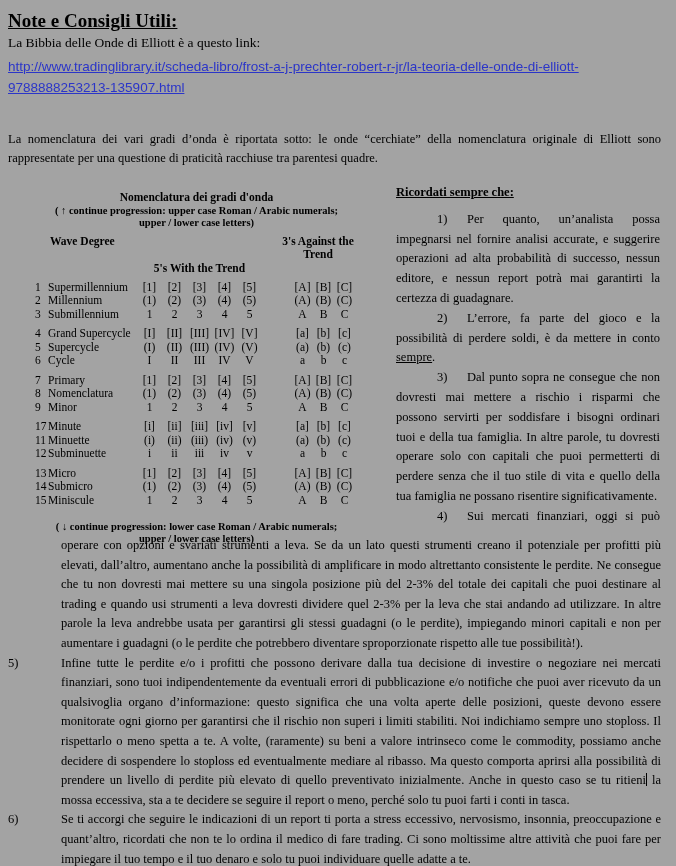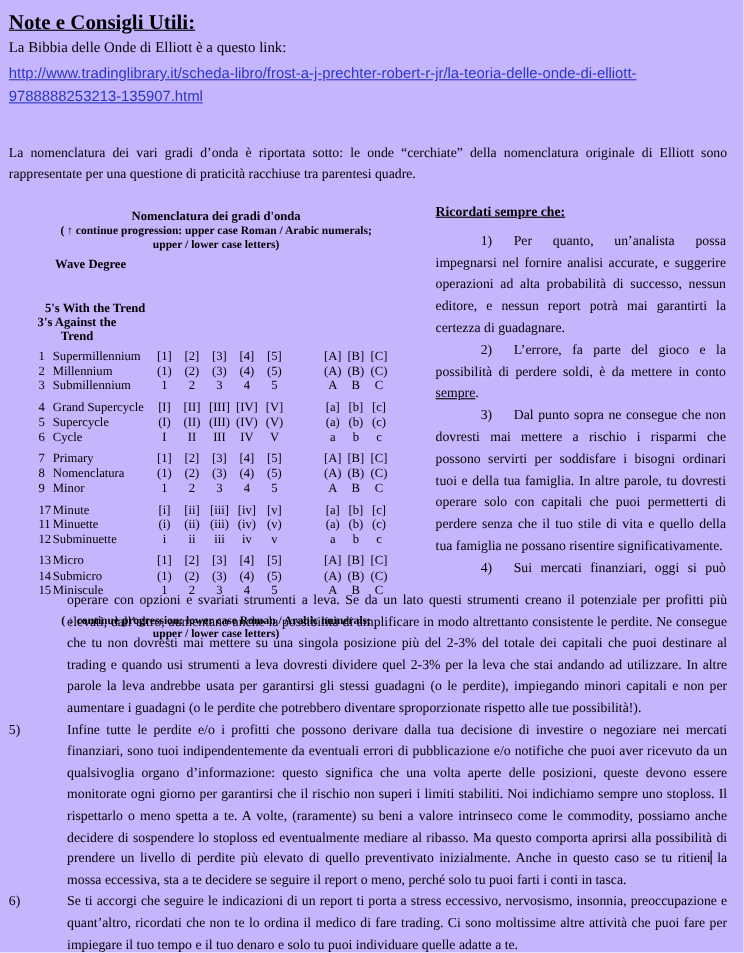--- a/index.html
+++ b/index.html
@@ -1,18 +1,18 @@
 <!DOCTYPE html>
 <html><head>
 <meta charset="utf-8">
 <style>
   html,body { margin:0; padding:0; background:#ffffff; }
   .page {
     position:relative; width:676px; height:866px; overflow:hidden;
-    background:#c4b5fd; color:#000;
+    background:#a3a3a3; color:#000;
     font-family:"Liberation Serif","DejaVu Serif",serif;
   }
   .doc-title {
     margin:10px 15px 3px 8px; font-size:19px; font-weight:bold;
     text-decoration:underline;
   }
   .intro-line { margin:3px 15px 2px 8px; font-size:13.5px; }
   .link-block {
     display:inline-block; margin:3px 15px 0 8px;
     font-family:"Liberation Sans","DejaVu Sans",sans-serif;
@@ -21,21 +21,21 @@
   }
   .nomen-para {
     margin:32px 15px 0 8px; font-size:12.5px; line-height:19px;
     text-align:justify;
   }
   
   .cols { position:relative; height:352px; margin-top:9px; }
   .wtable { position:absolute; left:24px; top:14px; width:345px; font-size:11.5px; }
   .t-title { text-align:center; font-weight:bold; font-size:11.5px; line-height:13px; }
   .t-note  { text-align:center; font-weight:bold; font-size:10.5px; line-height:12px; margin-top:1px; }
-  .t-head  { display:flex; margin-top:6px; font-weight:bold; font-size:11.5px; line-height:12.5px; align-items:flex-start;flex-direction:column; }
+  .t-head  { display:flex; margin-top:6px; font-weight:bold; font-size:11.5px; line-height:12.5px; align-items:flex-start; }
   .h-wave  { margin-left:26px; width:87px; }
   .h-with  { width:125px; text-align:center;margin-top:27px; }
   .h-gap   { width:10px; }
   .h-against { width:92px; text-align:center; }
   .t-group { margin-top:6px; }
   .t-row   { display:flex; line-height:13.5px; align-items:baseline; }
   .c-num   { margin-left:11px; width:13px; }
   .c-name  { width:89px; }
   .c-with  { width:125px; display:flex; }
   .c-with .cell { flex:1 1 0; text-align:center; }

